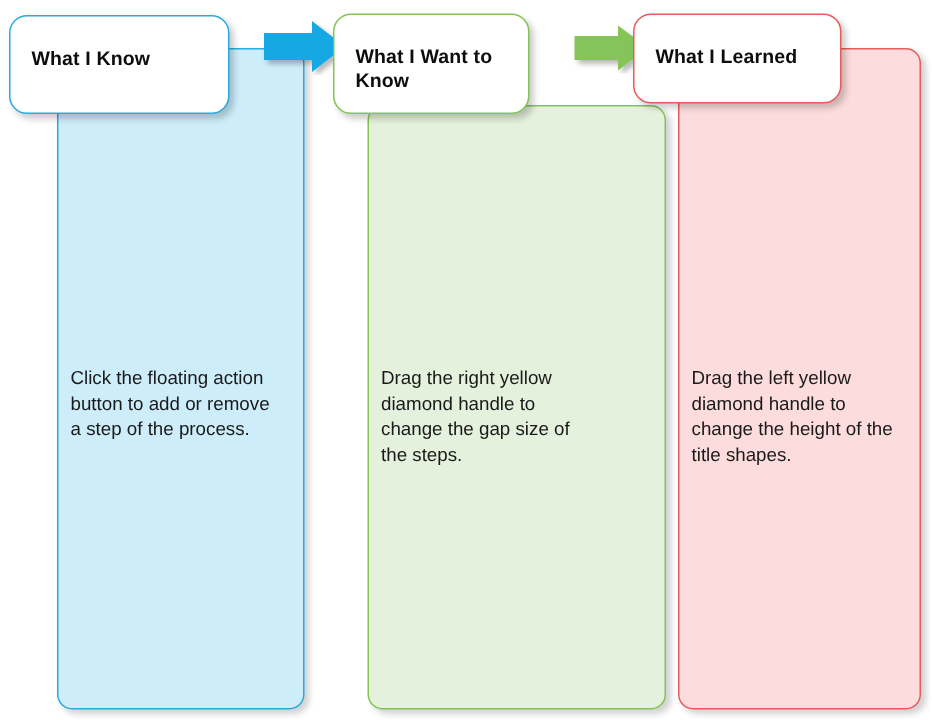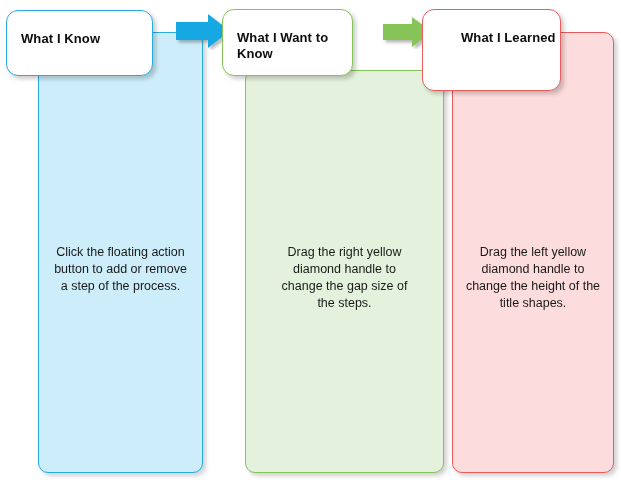--- a/index.html
+++ b/index.html
@@ -29,21 +29,21 @@
     box-sizing: border-box;
     border-radius: 10px;
     border-style: solid;
     border-width: 1px;
     box-shadow: 3px 3px 4px rgba(0,0,0,0.18);
   }
   .column .col-text {
     position: absolute;
     left: 8px;
     right: 8px;
-    text-align: center;
+    text-align: left;
     font-size: 12.5px;
     line-height: 17px;
     color: #1a1a1a;
     white-space: pre-line;
   }
 
   #col-know {
     left: 38px;
     top: 32px;
     width: 165px;
@@ -105,23 +105,22 @@
     left: 222px;
     top: 9px;
     width: 131px;
     height: 67px;
     border-color: #84C457;
   }
   #title-learned {
     left: 422px;
     top: 9px;
     width: 139px;
-    height: 82px;
+    height: 60px;
     border-color: #EA5B5B;
-    padding-left: 24px;
   }
 
   
   .arrow {
     position: absolute;
   }
   #arrow-1 { left: 174px; top: 12px; width: 58px; height: 38px; }
   #arrow-2 { left: 381px; top: 15px; width: 54px; height: 34px; }
 </style>
 </head>

